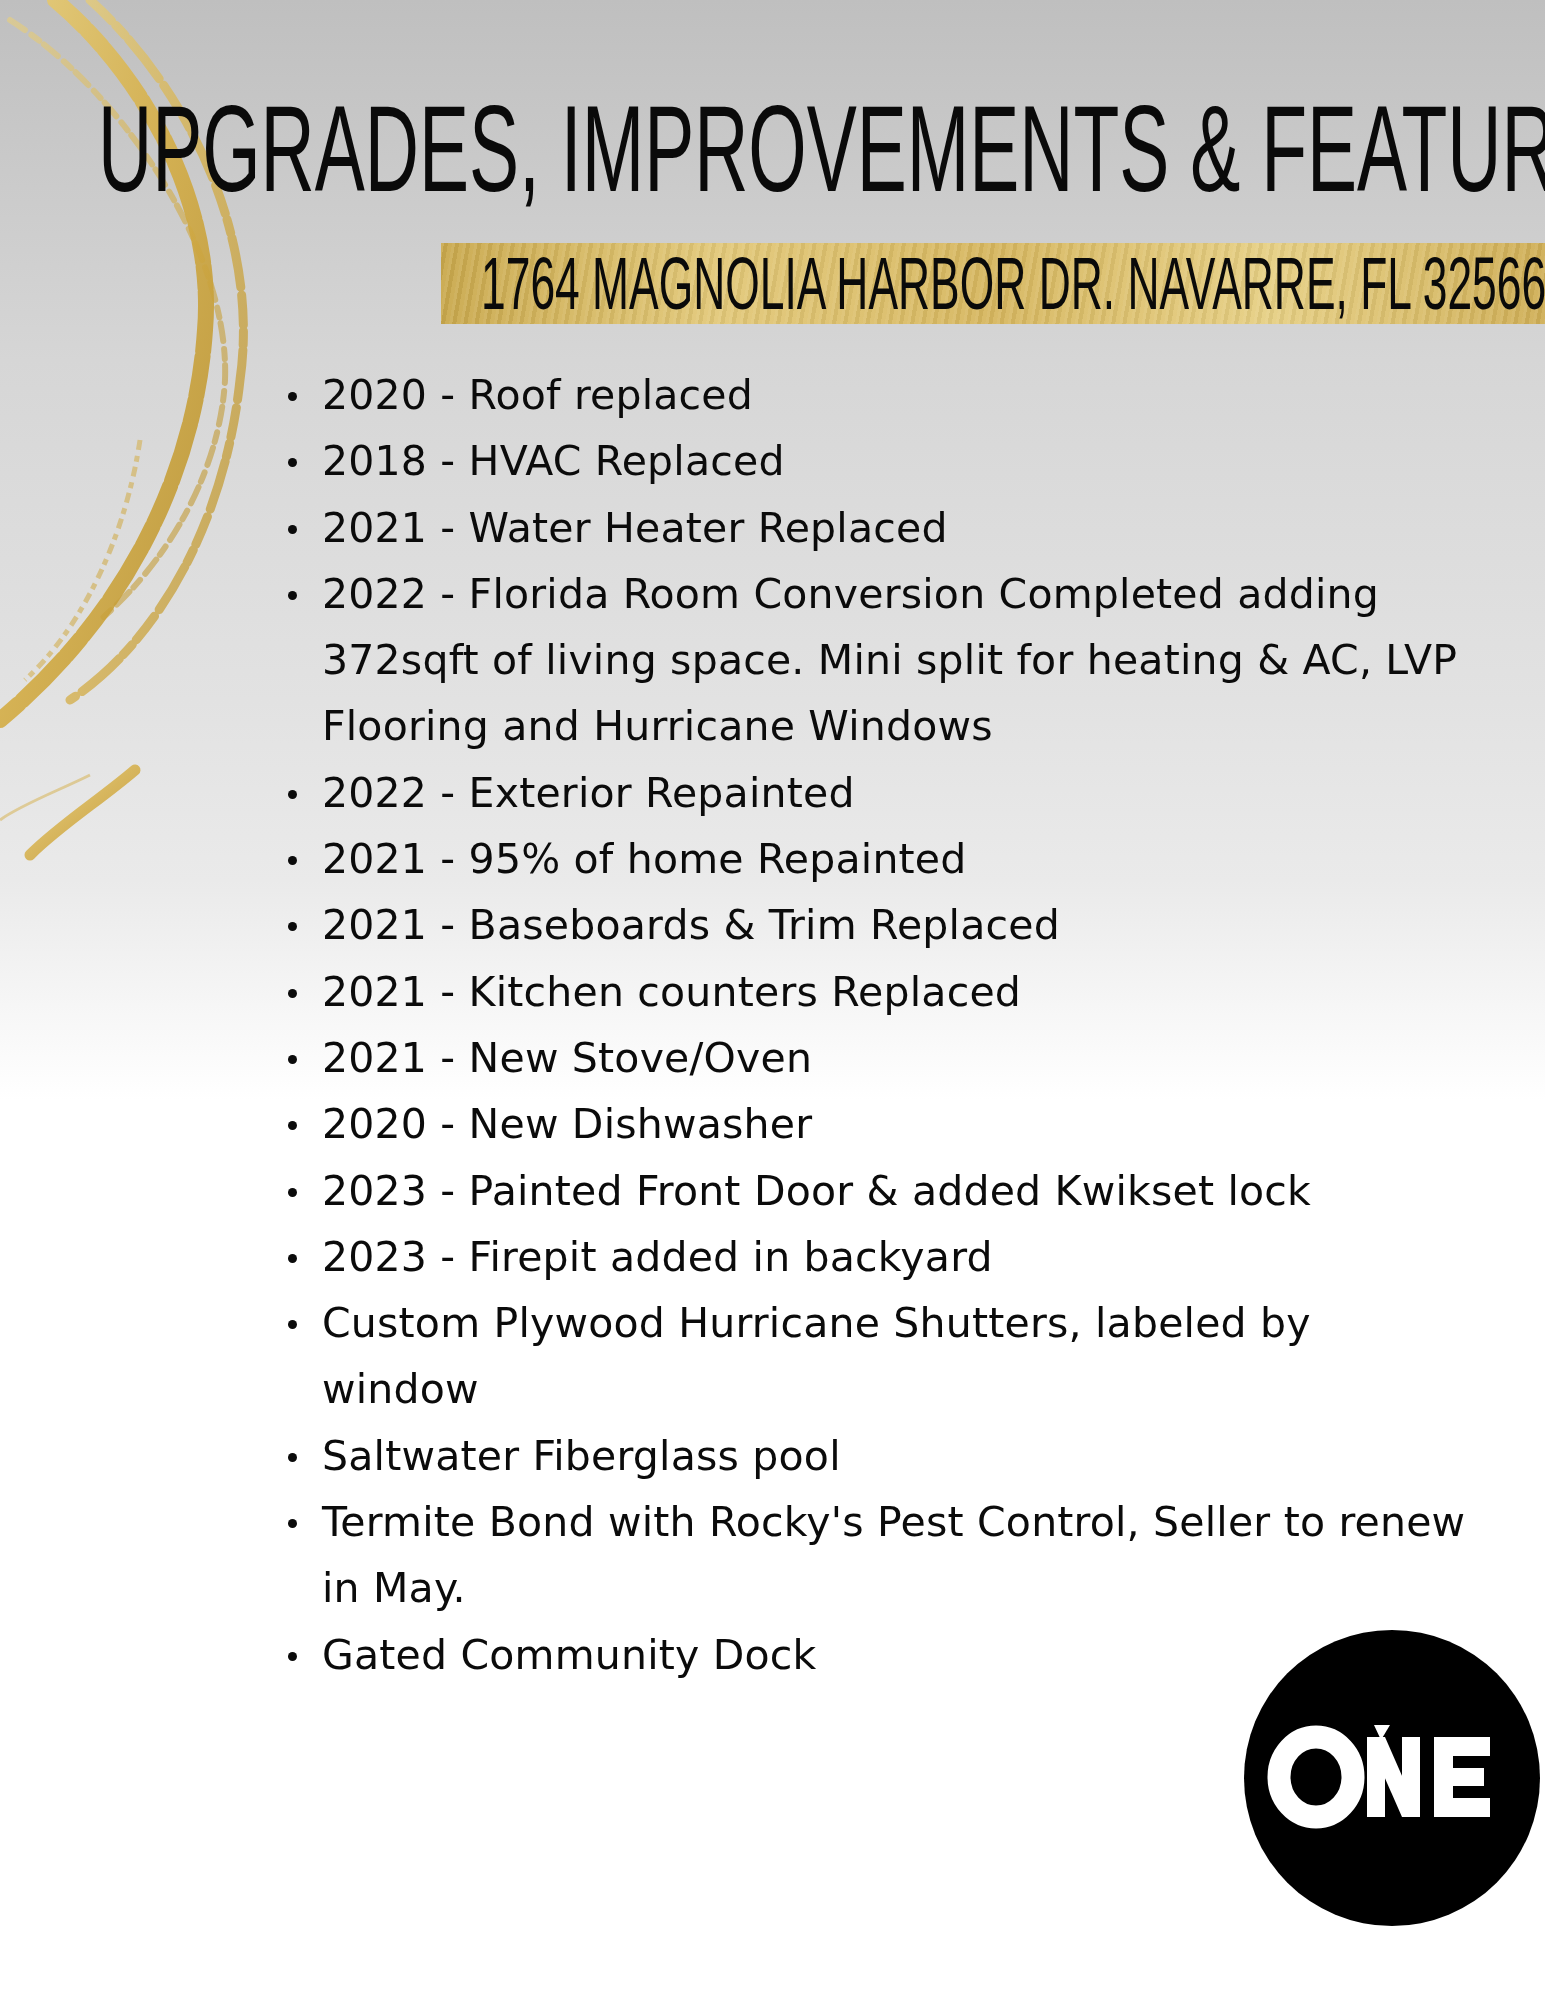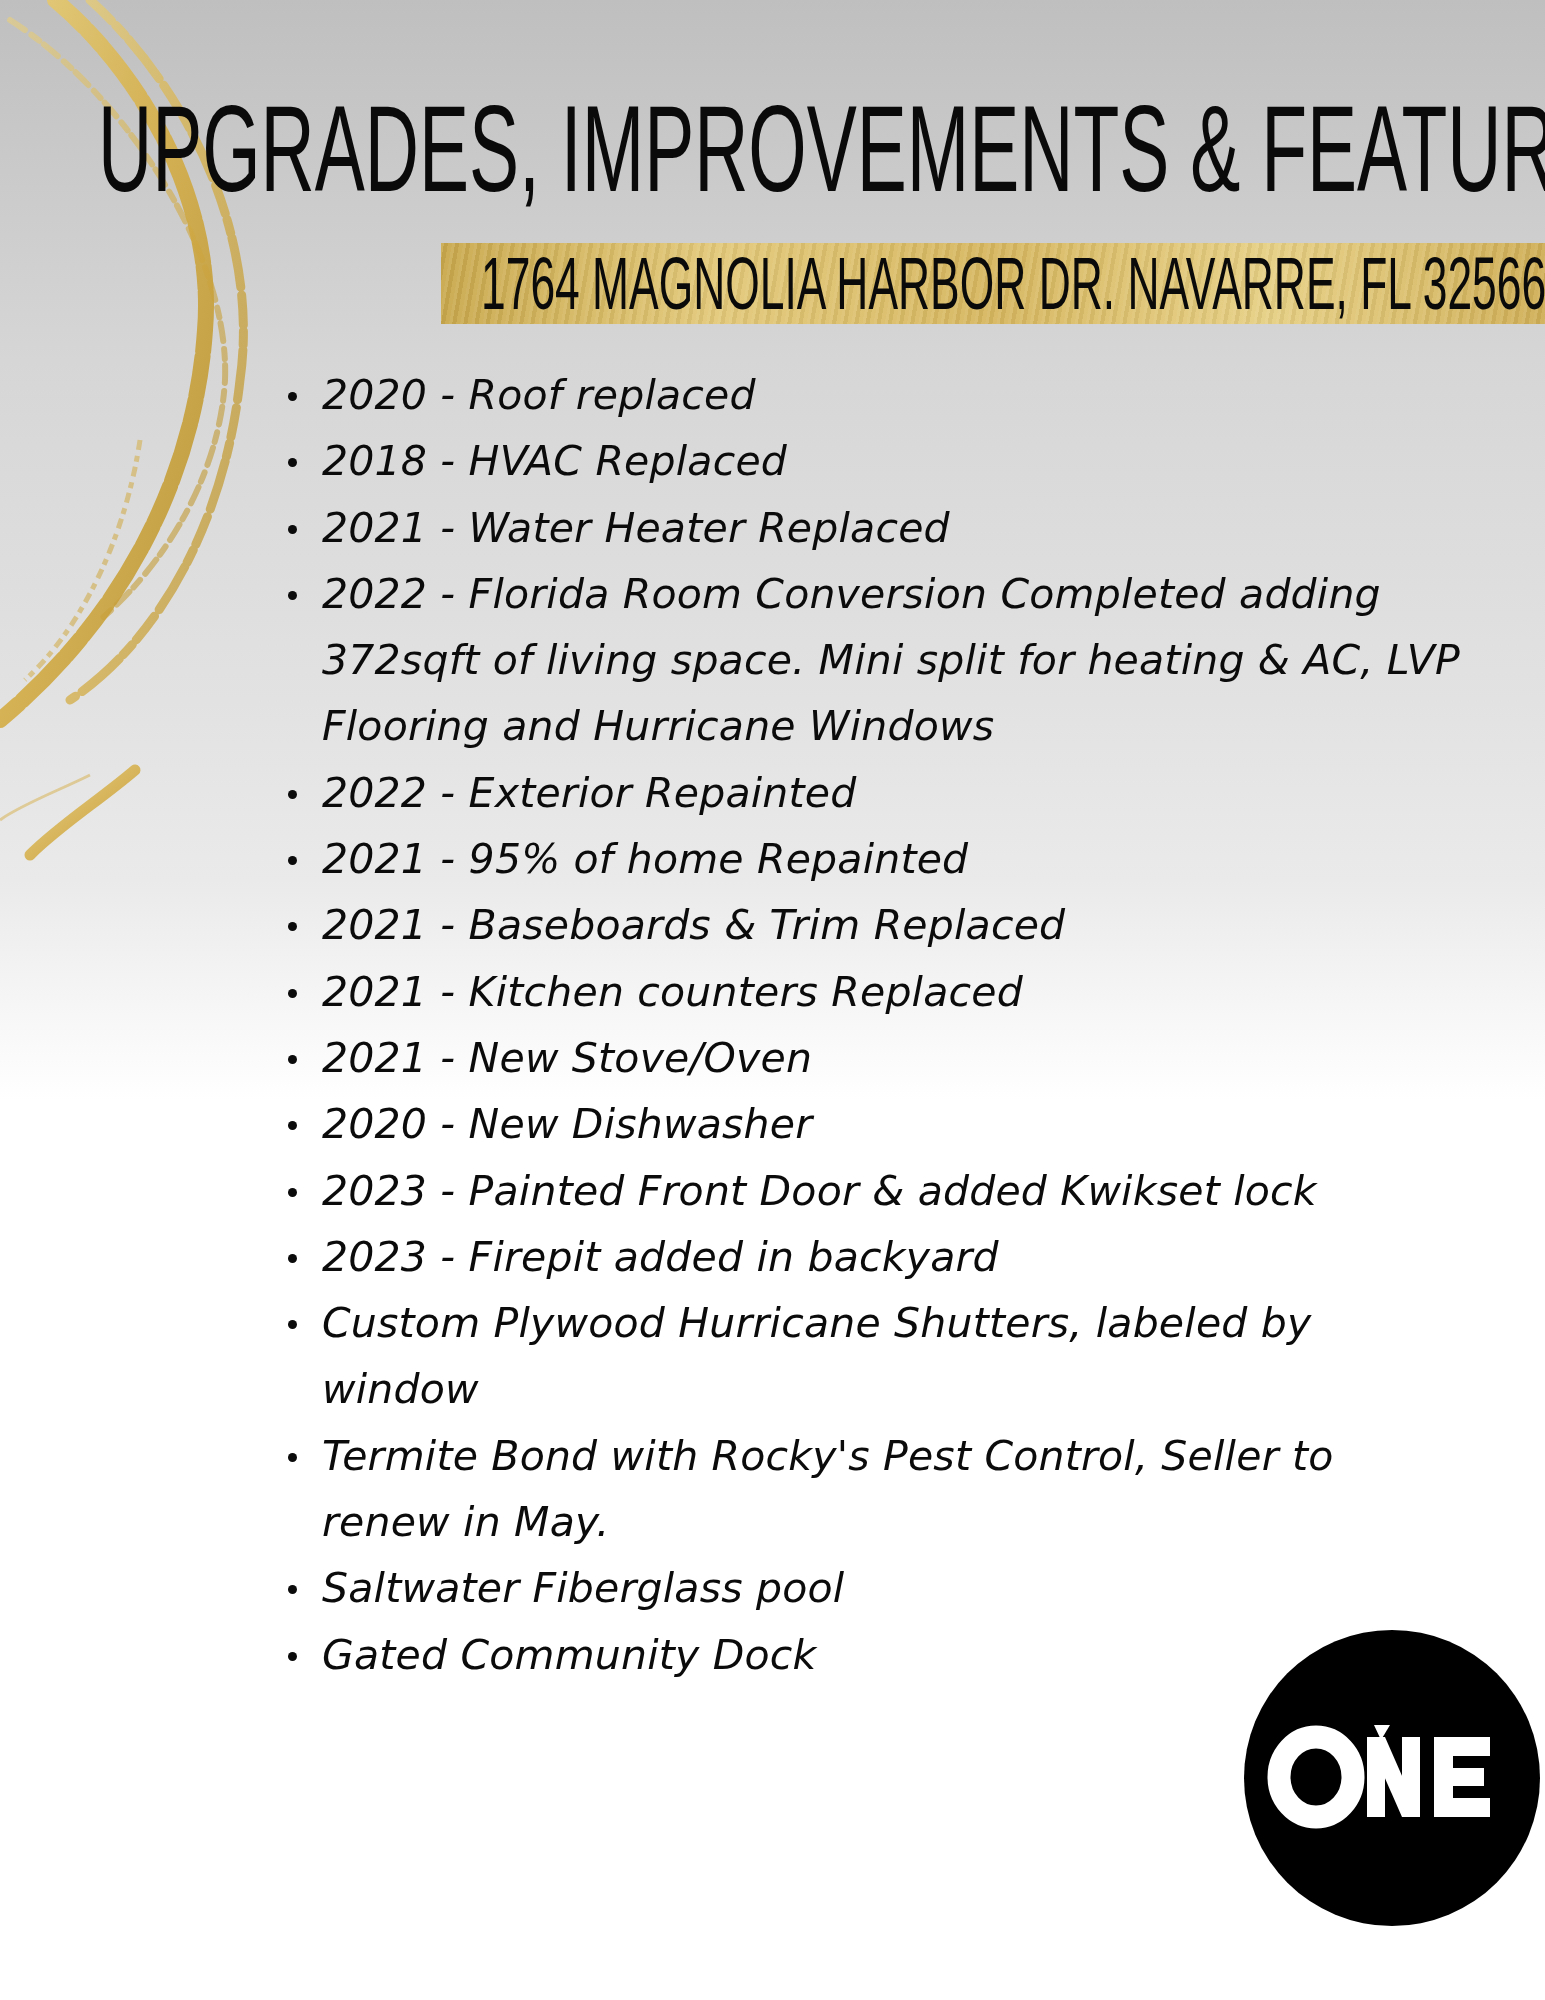--- a/index.html
+++ b/index.html
@@ -31,21 +31,21 @@
       transform: scaleX(0.6); transform-origin: left top;
       white-space: nowrap; color: #0a0a0a;
     }
     .list {
       position: absolute; left: 288px; top: 362px; margin: 0; padding: 0; list-style: none;
       width: 1210px;
     }
     .list li {
       position: relative; padding-left: 34px;
       font-family: "DejaVu Sans", sans-serif; font-size: 41px; line-height: 66.3px;
-      letter-spacing: 0.2px; color: #0b0b0b; font-style: italic;
+      letter-spacing: 0.2px; color: #0b0b0b;
     }
     .list li .bullet {
       position: absolute; left: 0; top: 30px; width: 9px; height: 9px; border-radius: 50%;
       background: #0b0b0b;
     }
     .list li .text { display: block; max-width: 1170px; }
     .logo {
       position: absolute; left: 1244px; top: 1630px; width: 296px; height: 296px;
       border-radius: 50%; background: #000;
     }
@@ -125,25 +125,25 @@
   <li>
       <span class="bullet"></span>
       <span class="text">2023 - Firepit added in backyard</span>
     </li>
   <li>
       <span class="bullet"></span>
       <span class="text" style="max-width:1150px">Custom Plywood Hurricane Shutters, labeled by window</span>
     </li>
   <li>
       <span class="bullet"></span>
-      <span class="text" style="max-width:1150px">Termite Bond with Rocky's Pest Control, Seller to renew in May.</span>
+      <span class="text">Saltwater Fiberglass pool</span>
     </li>
   <li>
       <span class="bullet"></span>
-      <span class="text">Saltwater Fiberglass pool</span>
+      <span class="text" style="max-width:1150px">Termite Bond with Rocky's Pest Control, Seller to renew in May.</span>
     </li>
   <li>
       <span class="bullet"></span>
       <span class="text">Gated Community Dock</span>
     </li>
 </ul>
 
 <div class="logo">
   <svg width="296" height="296" viewBox="0 0 296 296" xmlns="http://www.w3.org/2000/svg">
 

